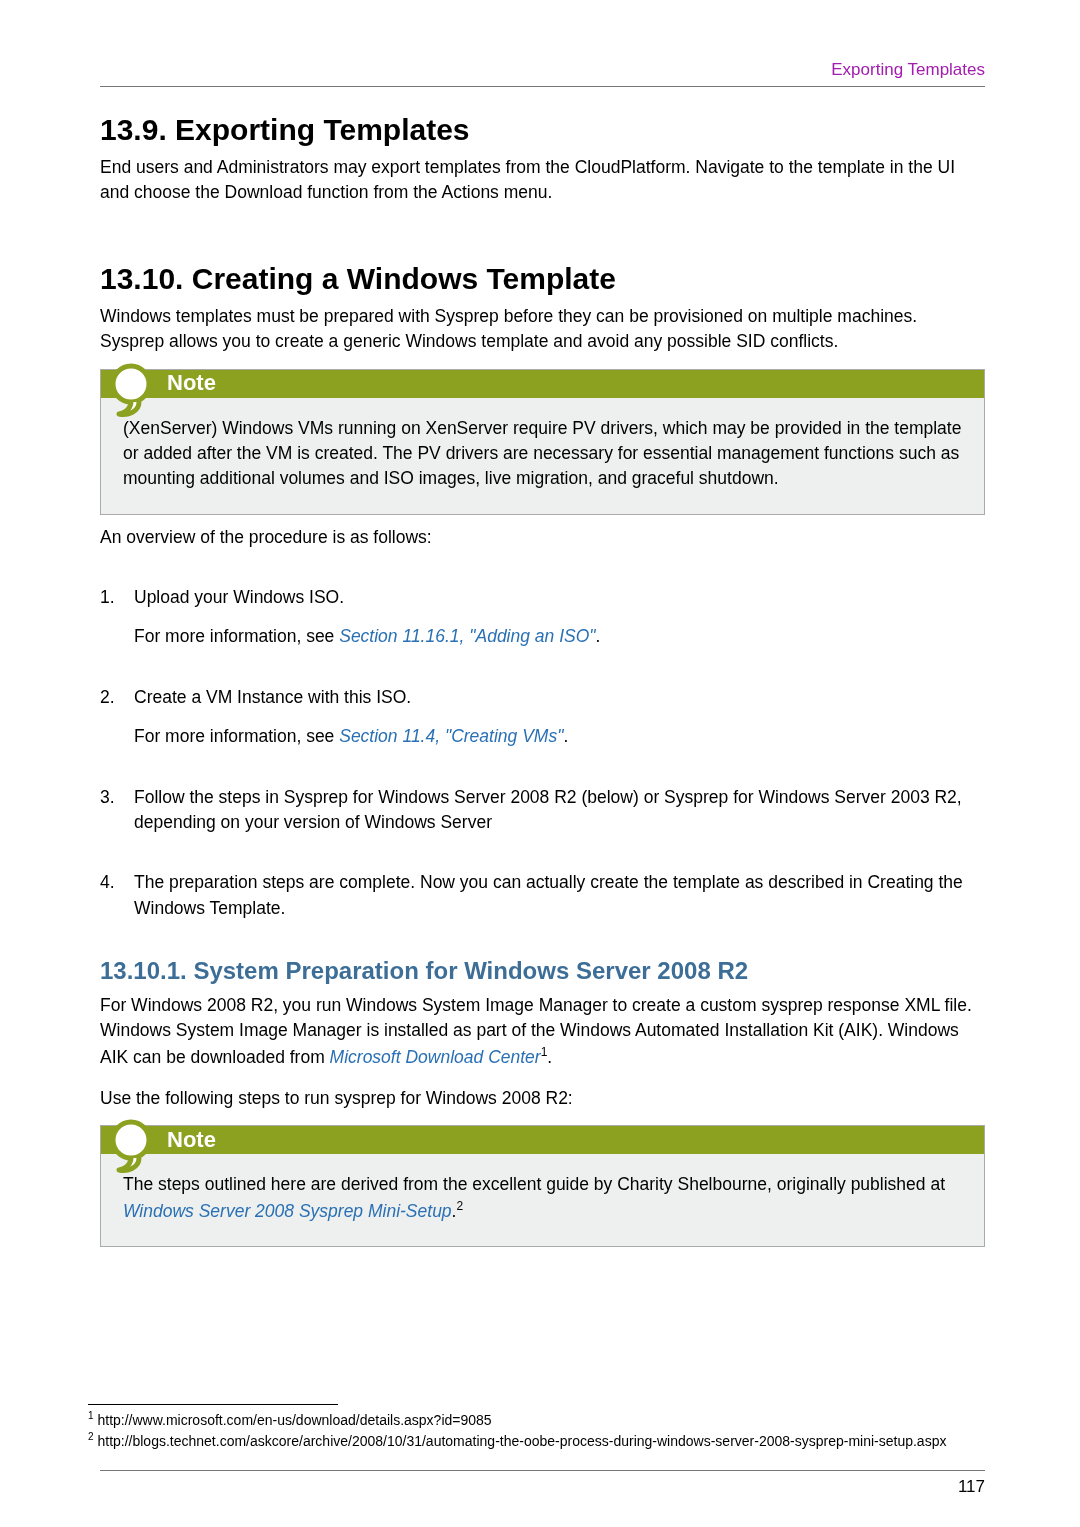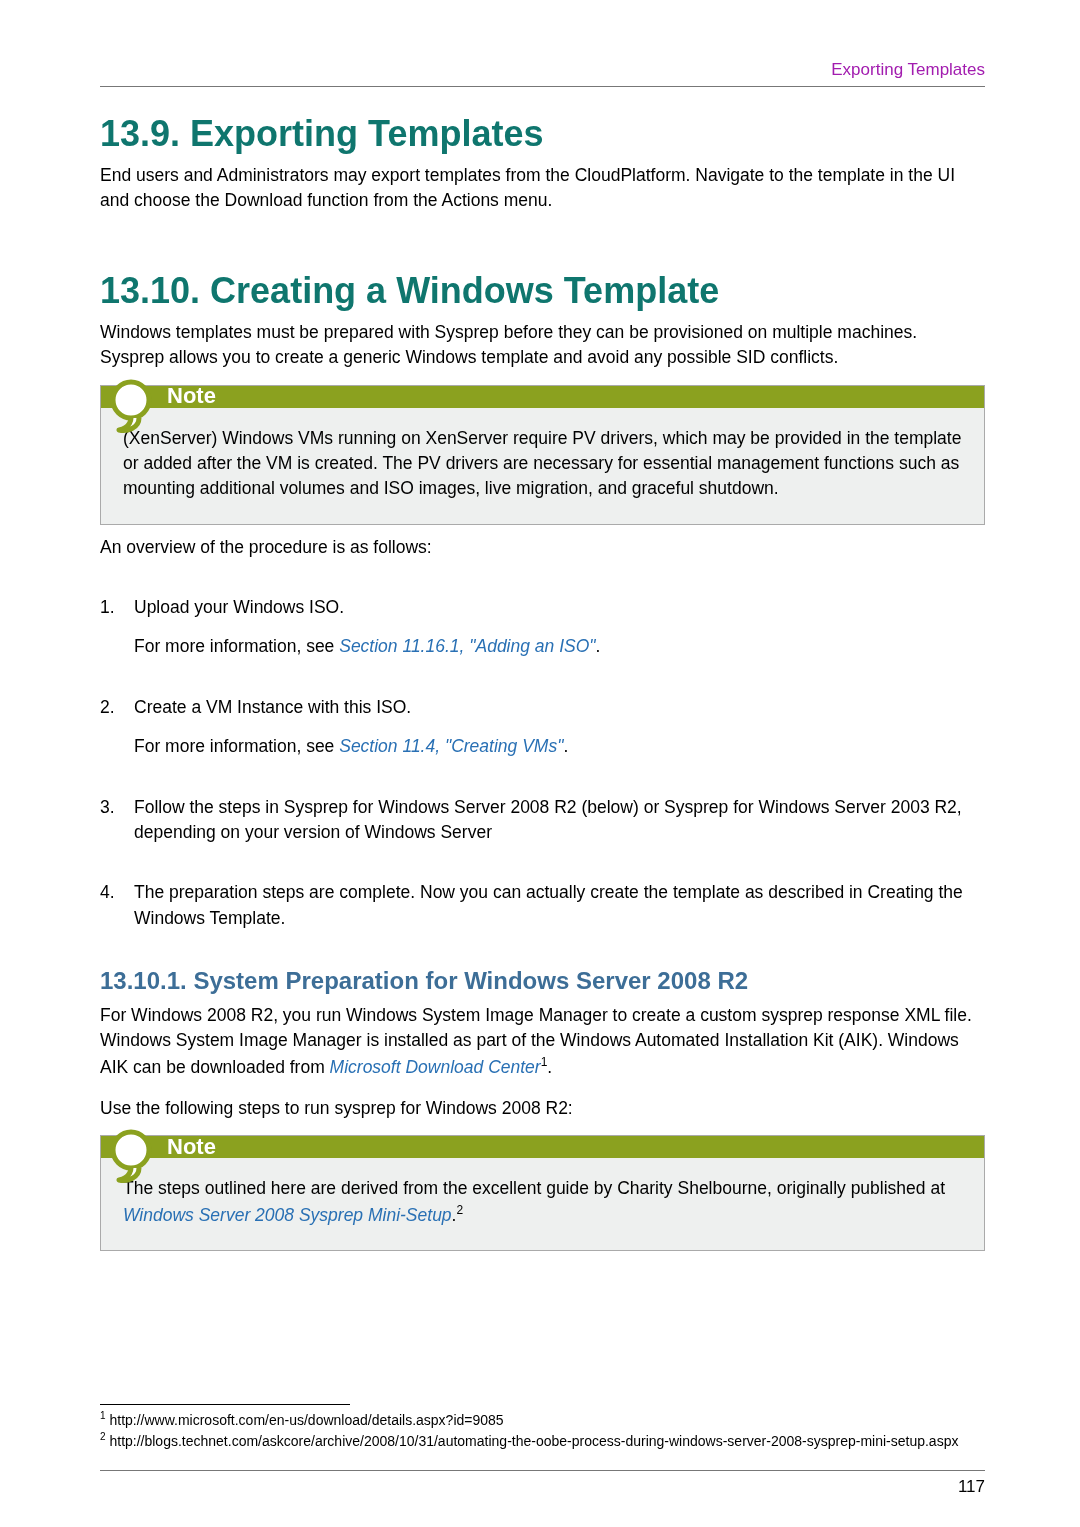--- a/index.html
+++ b/index.html
@@ -16,22 +16,22 @@
   }
   .running-header {
     text-align: right;
     font-size: 17px;
     color: #a21caf;
     padding-bottom: 6px;
     border-bottom: 1.5px solid #777;
     margin-bottom: 26px;
   }
   h2.sec {
-    color: #0f766e;
-    font-size: 36px;
+    color: #000000;
+    font-size: 30px;
     font-weight: bold;
     margin-bottom: 8px;
     margin-top: 0;
   }
   h3.subsec {
     color: #3d6e97;
     font-size: 24px;
     font-weight: bold;
     margin-top: 36px;
     margin-bottom: 8px;
@@ -44,21 +44,21 @@
   .block { margin-bottom: 28px; }
   .spacer-before-h2 { height: 28px; }
   
   .note {
     position: relative;
     margin: 14px 0 10px 0;
     border: 1px solid #aaa;
     background: #eef0ef;
   }
   .note-head {
-    height: 22px;
+    height: 28px;
     background: #8ba11f;
     border-bottom: 1px solid #8ba11f;
     color: #fff;
     font-weight: bold;
     font-size: 22px;
     display: flex;
     align-items: center;
     padding-left: 66px;
   }
   .note-body {
@@ -115,21 +115,21 @@
   }
   .page-num {
     position: absolute;
     bottom: 30px;
     right: 95px;
     font-size: 17px;
   }
   .fn-block {
     position: absolute;
     bottom: 76px;
-    left: 100px;
+    left: 88px;
     right: 95px;
   }
 </style>
 </head>
 <body>
 
 <div class="page">
 
   <div class="running-header">Exporting Templates</div>
 

